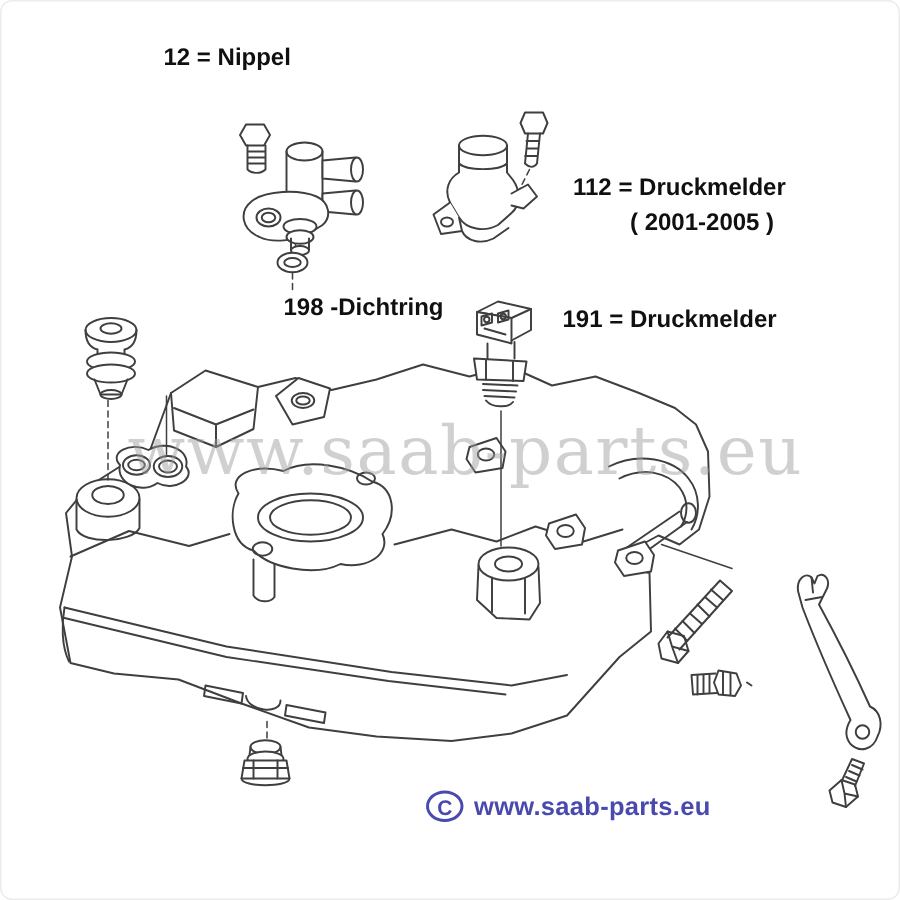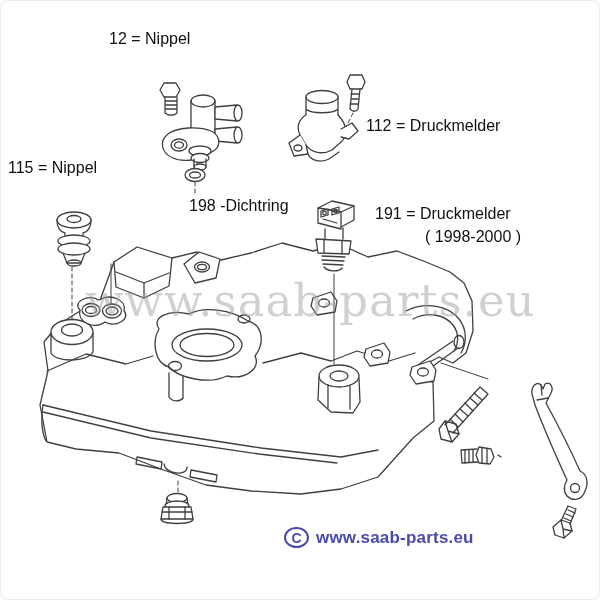--- a/index.html
+++ b/index.html
@@ -3,21 +3,21 @@
 <meta charset="utf-8">
 <style>
   html,body{margin:0;padding:0;background:#fff;}
   .stage{
     position:relative;width:600px;height:600px;background:#ffffff;
     font-family:"Liberation Sans",sans-serif;box-sizing:border-box;
     border:1px solid #ececec;border-radius:8px;overflow:hidden;
   }
   .diagram-svg{position:absolute;left:0;top:0;}
   .lbl{
-    position:absolute;font-weight:normal;font-size:16px;color:#101010;
+    position:absolute;font-weight:bold;font-size:16px;color:#101010;
     white-space:nowrap;line-height:1;
   }
   .wm{
     position:absolute;left:84px;top:277px;
     font-family:"DejaVu Serif",serif;font-size:45px;line-height:1;
     color:#9f9f9f;opacity:.48;letter-spacing:1px;white-space:nowrap;
     pointer-events:none;
   }
   .footer{
     position:absolute;left:283px;top:526px;display:flex;align-items:center;
@@ -226,28 +226,27 @@
       <path d="M560,519 L562,528 L571,530 M562,528 L563,537"></path>
       <path d="M560,520 L567,505 M569,523 L575,508 M567,505 L575,508"></path>
       <path d="M563,517 L570,520 M565,513 L572,516 M567,509 L574,512"></path>
     </g>
   </svg>
 
   <div class="wm">www.saab-parts.eu</div>
 
   <div class="lbl" style="left:108px;top:30px">12 = Nippel</div>
 
-  <div class="lbl" style="left:7px;top:159px">115 = Nippel</div>
 
   <div class="lbl" style="left:188px;top:197px">198 -Dichtring</div>
 
-  <div class="lbl" style="left:365px;top:117px">112 = Druckmelder</div>
+  <div class="lbl" style="left:381px;top:117px">112 = Druckmelder</div>
+  <div class="lbl" style="left:419px;top:140px">( 2001-2005 )</div>
 
   <div class="lbl" style="left:374px;top:205px">191 = Druckmelder</div>
-  <div class="lbl" style="left:424px;top:228px">( 1998-2000 )</div>
 
 
   <div class="footer">
     <span class="csym">C</span>
     <span class="furl">www.saab-parts.eu</span>
   </div>
 
 </div>
 
 </body></html>

